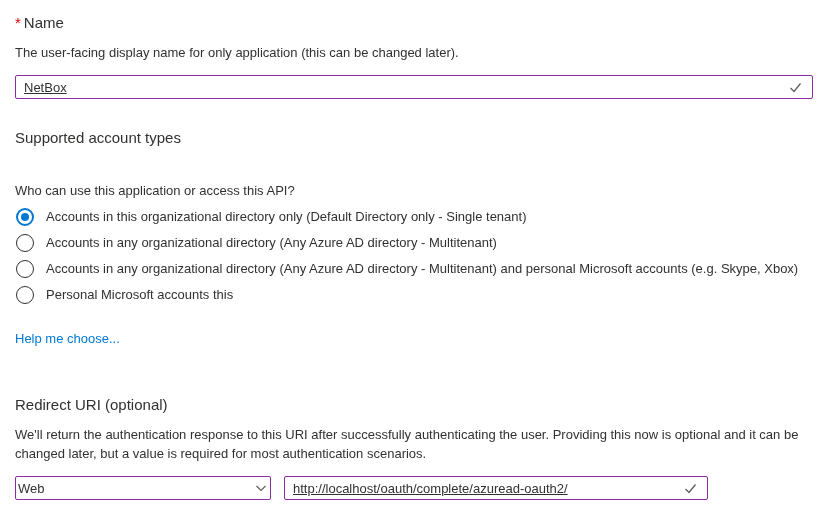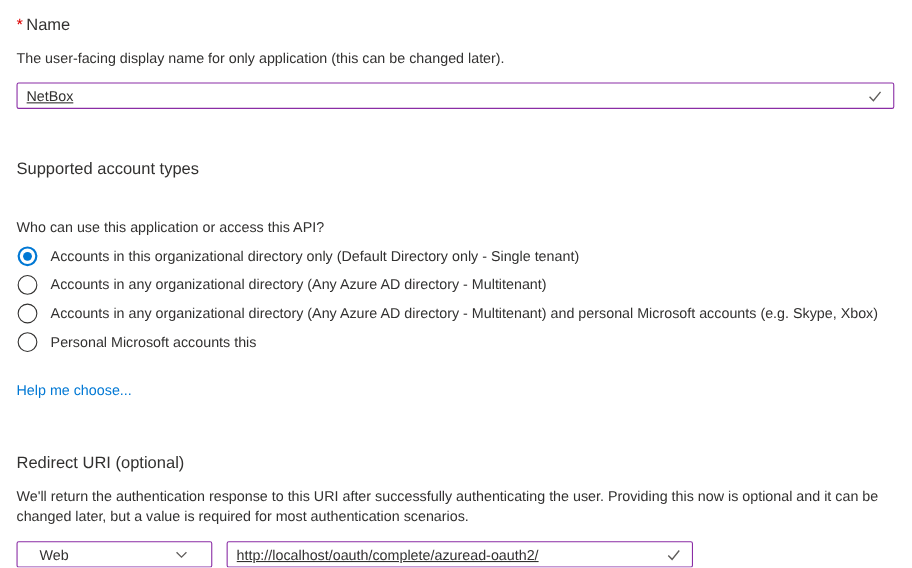--- a/index.html
+++ b/index.html
@@ -57,21 +57,21 @@
     background: transparent;
     text-decoration: underline;
   }
   .name-input-box { margin-top: 13px; width: 798px; }
 
   .icon-check, .icon-chevron { display: flex; flex: none; }
   .icon-check { margin-right: 9px; }
   .icon-check svg path { stroke: var(--icon-gray); }
   .icon-chevron svg path { stroke: var(--icon-gray); }
 
-  .s2-title { margin-top: 44px; }
+  .s2-title { margin-top: 28px; }
   .question { margin-top: 34px; font-size: 13px; line-height: 18px; }
 
   .radio-group { margin-top: 4px; }
   .radio-row {
     display: flex;
     align-items: center;
     height: 26px;
     cursor: default;
   }
   .radio {
@@ -109,22 +109,22 @@
   .s3-title { margin-top: 46px; }
   .redirect-desc {
     margin-top: 10px;
     font-size: 13px;
     line-height: 19px;
     max-width: 800px;
   }
 
   .uri-row { margin-top: 13px; display: flex; }
   .select-box {
-    width: 178px;
-    padding: 0 20px;
+    width: 256px;
+    padding: 0 2px;
     cursor: pointer;
   }
   .select-value { flex: 1 1 auto; font-size: 13px; color: var(--text-primary); }
   .uri-input-box { margin-left: 13px; width: 424px; }
 </style>
 </head>
 <body>
 
 <div class="page">
 

